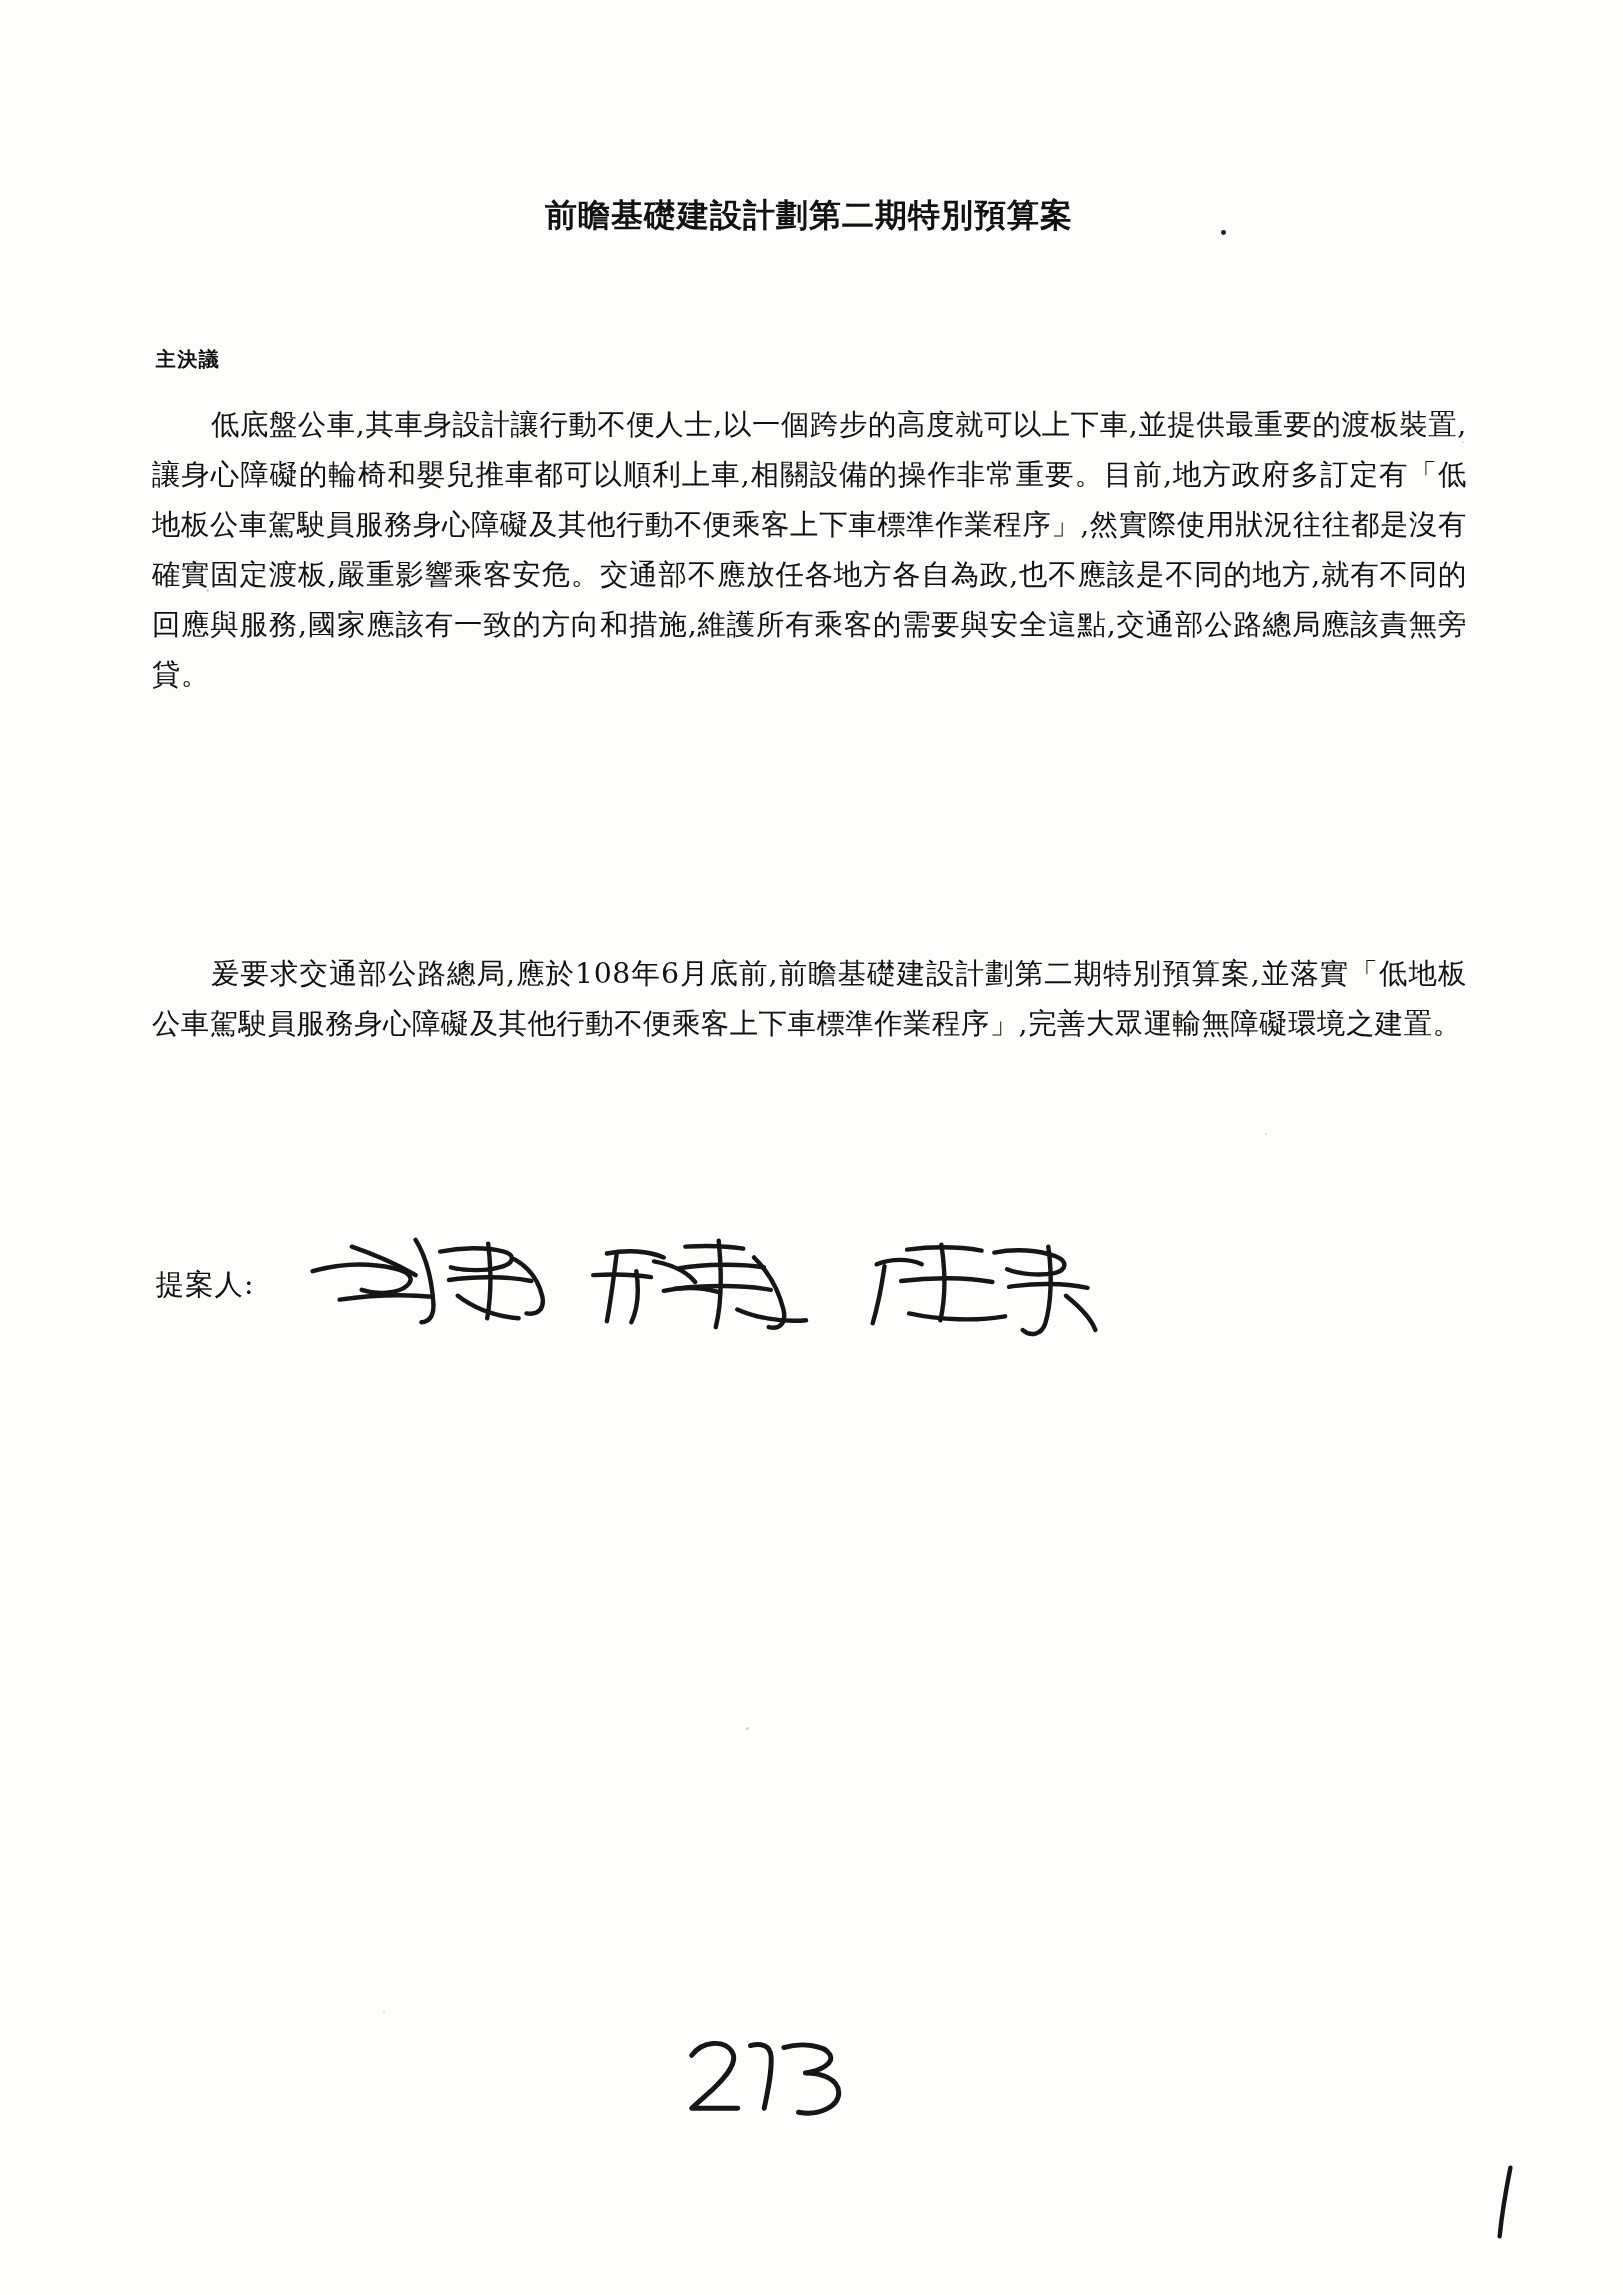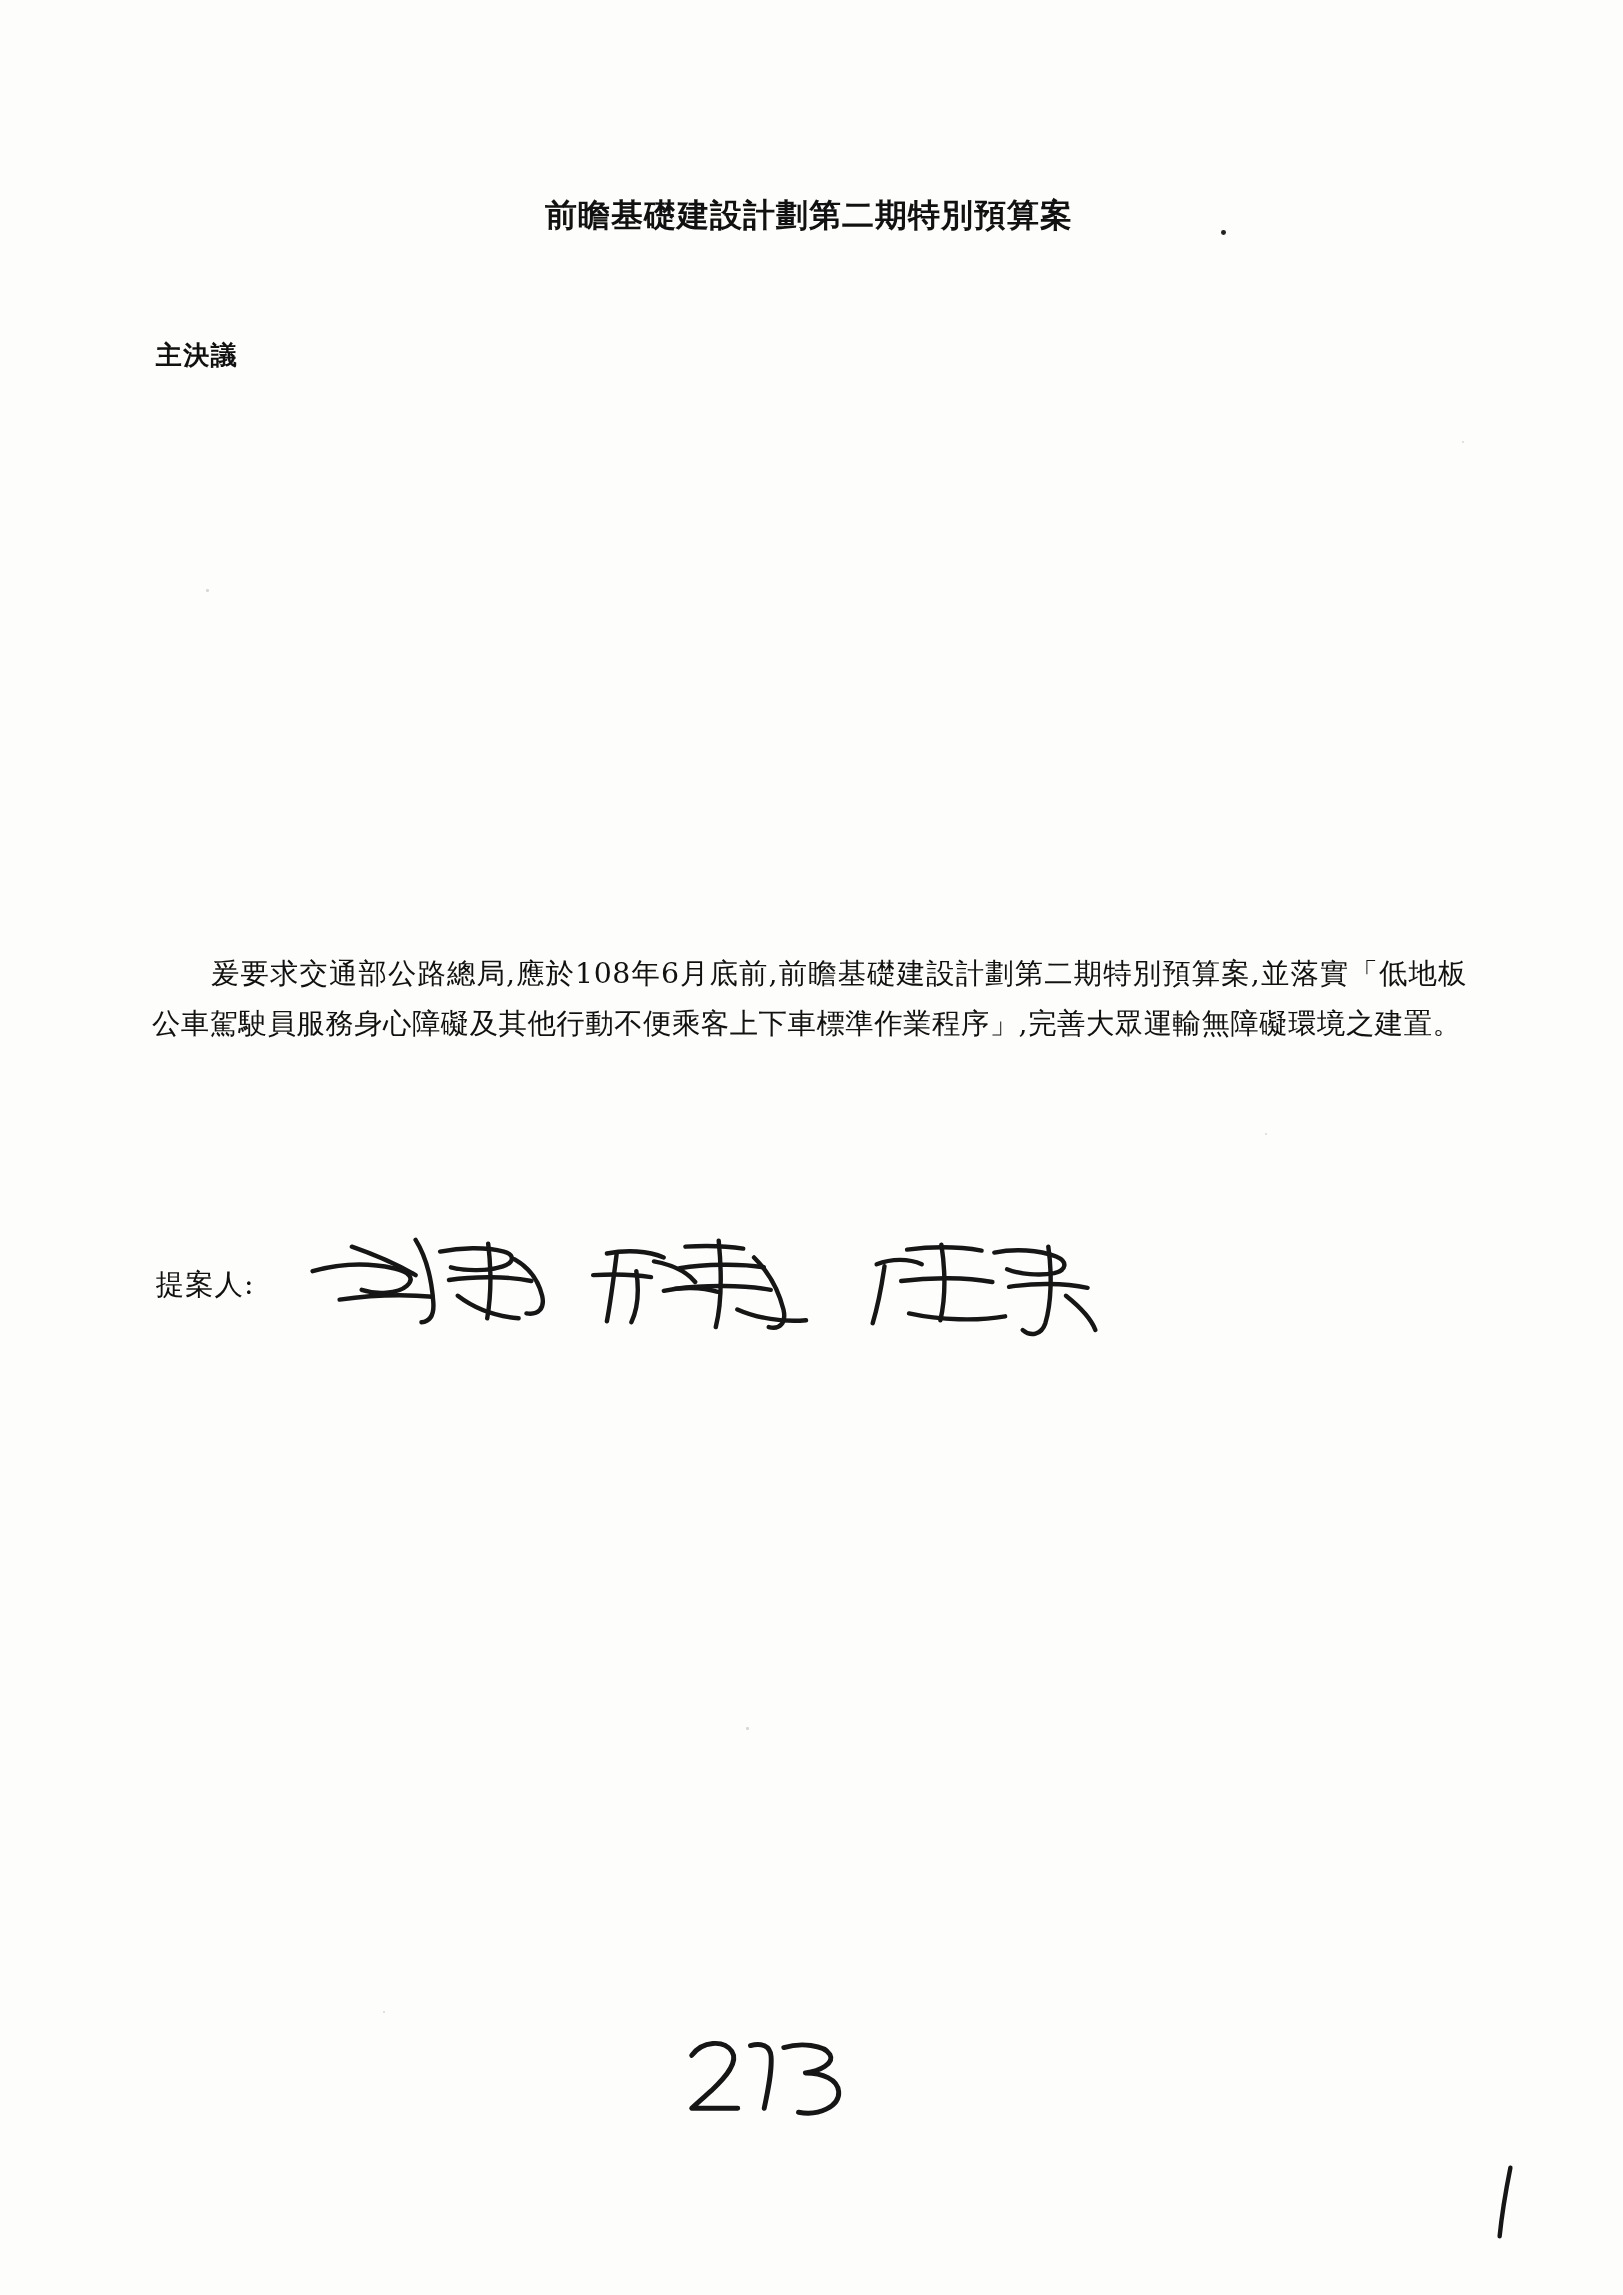--- a/index.html
+++ b/index.html
@@ -49,22 +49,22 @@
     top: 230px;
     width: 4.9px;
     height: 4.9px;
     border-radius: 50%;
     background: #222;
   }
 
   .section-heading {
     position: absolute;
     left: 8.8px;
-    top: 338px;
-    font-size: 26px;
+    top: 346px;
+    font-size: 20px;
     font-weight: bold;
     letter-spacing: 1.5px;
   }
 
   .body-block {
     position: absolute;
     left: 4.9px;
     width: 1315px;
     font-size: 28.4px;
     line-height: 50px;
@@ -133,20 +133,23 @@
 <body>
 
 <div class="page">
   <div class="page-inner">
 
     <div class="doc-title">前瞻基礎建設計劃第二期特別預算案</div>
     <div class="title-dot"></div>
 
     <div class="section-heading">主決議</div>
 
+    <div class="body-block para-1">
+      <p>低底盤公車,其車身設計讓行動不便人士,以一個跨步的高度就可以上下車,並提供最重要的渡板裝置,讓身心障礙的輪椅和嬰兒推車都可以順利上車,相關設備的操作非常重要。目前,地方政府多訂定有「低地板公車駕駛員服務身心障礙及其他行動不便乘客上下車標準作業程序」,然實際使用狀況往往都是沒有確實固定渡板,嚴重影響乘客安危。交通部不應放任各地方各自為政,也不應該是不同的地方,就有不同的回應與服務,國家應該有一致的方向和措施,維護所有乘客的需要與安全這點,交通部公路總局應該責無旁貸。</p>
+    </div>
 
     <div class="body-block para-2">
       <p>爰要求交通部公路總局,應於108年6月底前,前瞻基礎建設計劃第二期特別預算案,並落實「低地板公車駕駛員服務身心障礙及其他行動不便乘客上下車標準作業程序」,完善大眾運輸無障礙環境之建置。</p>
     </div>
 
     <div class="signature-row">
       <div class="signature-label">提案人:</div>
 
       <svg class="signature-ink" viewBox="0 0 2200 260">
         <g fill="none" stroke="#161616" stroke-width="9" stroke-linecap="round" stroke-linejoin="round">

